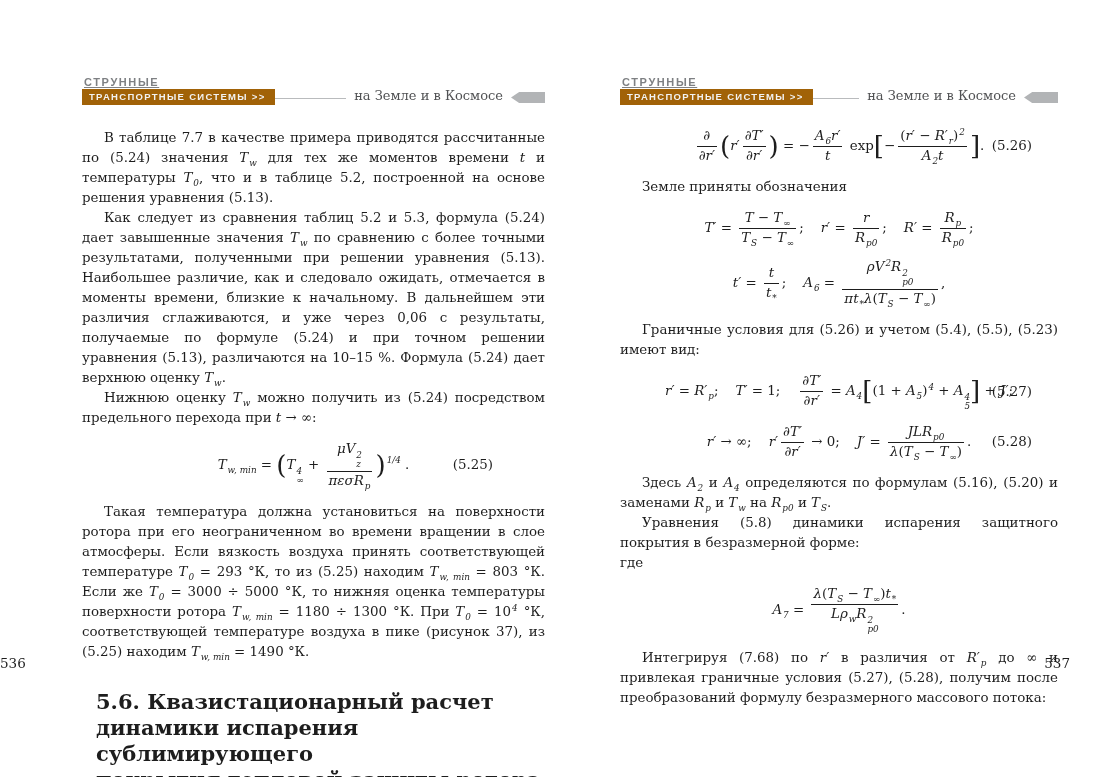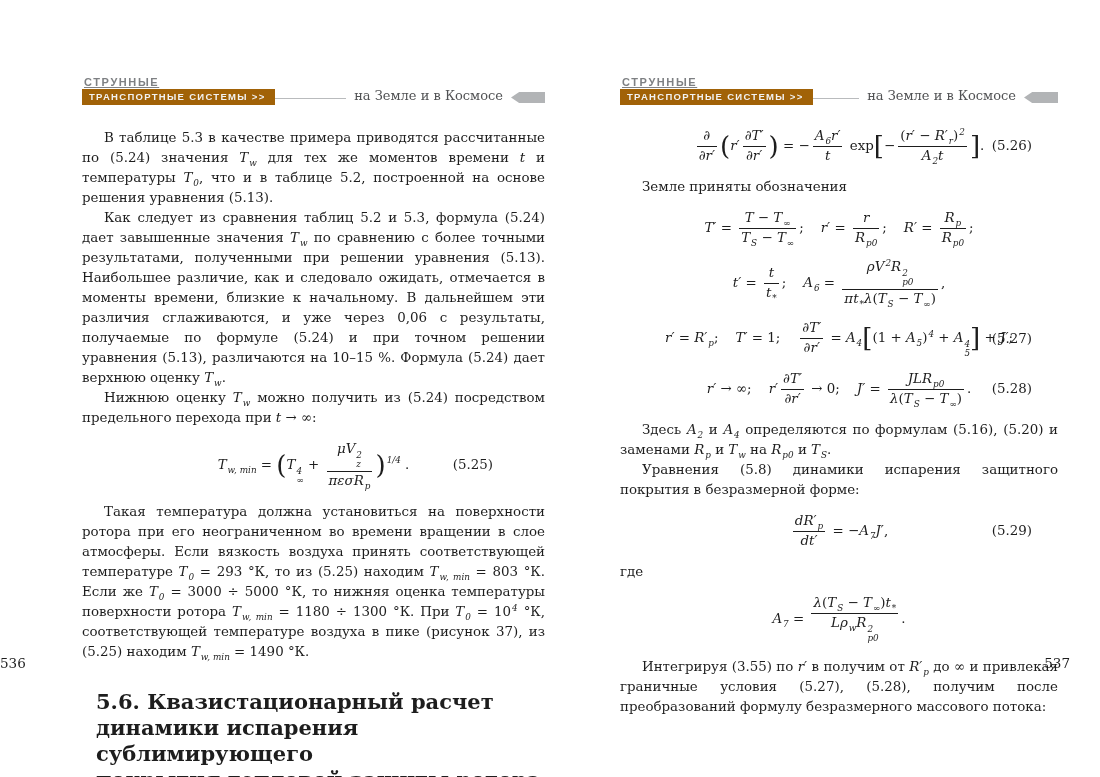--- a/index.html
+++ b/index.html
@@ -55,21 +55,21 @@
     <div class="hdr">
       <div class="brand">
         <div class="brand-top">СТРУННЫЕ</div>
         <div class="brand-box">ТРАНСПОРТНЫЕ СИСТЕМЫ  &gt;&gt;</div>
       </div>
       <div class="hdr-line"></div>
       <div class="tagline">на Земле и в Космосе</div>
       <div class="hdr-arrow"></div>
     </div>
     <div class="body">
-        <p><span class="ru">В таблице 5.3 в качестве примера приводятся рассчитанные по (5.24) значения </span><span class="ri">T</span><sub>w</sub><span class="ru"> для тех же моментов времени </span><span class="ri">t</span><span class="ru"> и температуры </span><span class="ri">T</span><sub>0</sub><span class="ru">, что и в таблице 5.2, построенной на основе решения уравнения (5.13).</span></p>
+        <p><span class="ru">В таблице 7.7 в качестве примера приводятся рассчитанные по (5.24) значения </span><span class="ri">T</span><sub>w</sub><span class="ru"> для тех же моментов времени </span><span class="ri">t</span><span class="ru"> и температуры </span><span class="ri">T</span><sub>0</sub><span class="ru">, что и в таблице 5.2, построенной на основе решения уравнения (5.13).</span></p>
         <p><span class="ru">Как следует из сравнения таблиц 5.2 и 5.3, формула (5.24) дает завышенные значения </span><span class="ri">T</span><sub>w</sub><span class="ru"> по сравнению с более точными результатами, полученными при решении уравнения (5.13). Наибольшее различие, как и следовало ожидать, отмечается в моменты времени, близкие к начальному. В дальнейшем эти различия сглаживаются, и уже через 0,06 с результаты, получаемые по формуле (5.24) и при точном решении уравнения (5.13), различаются на 10–15 %. Формула (5.24) дает верхнюю оценку </span><span class="ri">T</span><sub>w</sub><span class="ru">.</span></p>
         <p><span class="ru">Нижнюю оценку </span><span class="ri">T</span><sub>w</sub><span class="ru"> можно получить из (5.24) посредством предельного перехода при </span><span class="ri">t</span><span class="ru"> → ∞:</span></p>
         <div class="eq"><span class="eqc"><span class="ri">T</span><sub>w, min</sub><span class="ru"> = </span><span class="bg2">(</span><span class="ri">T</span><span class="stk"><span>4</span><span>∞</span></span><span class="ru"> + </span><span class="frac"><span class="fn"><span class="ri">μ</span><span class="ri">V</span><span class="stk"><span>2</span><span>z</span></span></span><span class="fbar"></span><span class="fd"><span class="ri">πεσR</span><sub>p</sub></span></span><span class="bg2">)</span><sup>1/4</sup><span class="ru"> .</span></span><span class="eqnum">(5.25)</span></div>
         <p><span class="ru">Такая температура должна установиться на поверхности ротора при его неограниченном во времени вращении в слое атмосферы. Если вязкость воздуха принять соответствующей температуре </span><span class="ri">T</span><sub>0</sub><span class="ru"> = 293 °К, то из (5.25) находим </span><span class="ri">T</span><sub>w, min</sub><span class="ru"> = 803 °К. Если же </span><span class="ri">T</span><sub>0</sub><span class="ru"> = 3000 ÷ 5000 °К, то нижняя оценка температуры поверхности ротора </span><span class="ri">T</span><sub>w, min</sub><span class="ru"> = 1180 ÷ 1300 °К. При </span><span class="ri">T</span><sub>0</sub><span class="ru"> = 10</span><sup>4</sup><span class="ru"> °К, соответствующей температуре воздуха в пике (рисунок 37), из (5.25) находим </span><span class="ri">T</span><sub>w, min</sub><span class="ru"> = 1490 °К.</span></p>
         <div class="h2">
           <div class="hl">5.6. Квазистационарный расчет</div>
           <div class="hl">динамики испарения сублимирующего</div>
           <div class="hl">покрытия тепловой защиты ротора</div>
         </div>
         <p><span class="ru">Температура поверхности ротора, как следует из полученных выше результатов, для </span></p>
@@ -84,26 +84,26 @@
       </div>
       <div class="hdr-line"></div>
       <div class="tagline">на Земле и в Космосе</div>
       <div class="hdr-arrow"></div>
     </div>
     <div class="body">
         <div class="eq"><span class="eqc"><span class="frac"><span class="fn"><span class="ri">∂</span></span><span class="fbar"></span><span class="fd"><span class="ri">∂r′</span></span></span><span class="bg2">(</span><span class="ri">r′</span><span class="frac"><span class="fn"><span class="ri">∂T′</span></span><span class="fbar"></span><span class="fd"><span class="ri">∂r′</span></span></span><span class="bg2">)</span><span class="ru"> = −</span><span class="frac"><span class="fn"><span class="ri">A</span><sub>6</sub><span class="ri">r′</span></span><span class="fbar"></span><span class="fd"><span class="ri">t</span></span></span><span class="ru"> exp</span><span class="bg2">[</span><span class="ru">−</span><span class="frac"><span class="fn"><span class="ru">(</span><span class="ri">r′</span><span class="ru"> − </span><span class="ri">R′</span><sub>r</sub><span class="ru">)</span><sup>2</sup></span><span class="fbar"></span><span class="fd"><span class="ri">A</span><sub>2</sub><span class="ri">t</span></span></span><span class="bg2">]</span><span class="ru">.</span></span><span class="eqnum">(5.26)</span></div>
         <p><span class="ru">Земле приняты обозначения</span></p>
         <div class="eq"><span class="eqc"><span class="ri">T′</span><span class="ru"> = </span><span class="frac"><span class="fn"><span class="ri">T</span><span class="ru"> − </span><span class="ri">T</span><sub>∞</sub></span><span class="fbar"></span><span class="fd"><span class="ri">T</span><sub>S</sub><span class="ru"> − </span><span class="ri">T</span><sub>∞</sub></span></span><span class="ru">;    </span><span class="ri">r′</span><span class="ru"> = </span><span class="frac"><span class="fn"><span class="ri">r</span></span><span class="fbar"></span><span class="fd"><span class="ri">R</span><sub>p0</sub></span></span><span class="ru">;    </span><span class="ri">R′</span><span class="ru"> = </span><span class="frac"><span class="fn"><span class="ri">R</span><sub>p</sub></span><span class="fbar"></span><span class="fd"><span class="ri">R</span><sub>p0</sub></span></span><span class="ru">;</span></span></div>
         <div class="eq"><span class="eqc"><span class="ri">t′</span><span class="ru"> = </span><span class="frac"><span class="fn"><span class="ri">t</span></span><span class="fbar"></span><span class="fd"><span class="ri">t</span><sub>*</sub></span></span><span class="ru">;    </span><span class="ri">A</span><sub>6</sub><span class="ru"> = </span><span class="frac"><span class="fn"><span class="ri">ρV</span><sup>2</sup><span class="ri">R</span><span class="stk"><span>2</span><span>p0</span></span></span><span class="fbar"></span><span class="fd"><span class="ri">πt</span><sub>*</sub><span class="ri">λ</span><span class="ru">(</span><span class="ri">T</span><sub>S</sub><span class="ru"> − </span><span class="ri">T</span><sub>∞</sub><span class="ru">)</span></span></span><span class="ru">,</span></span></div>
+        <p><span class="ru">Граничные условия для (5.26) и учетом (5.4), (5.5), (5.23) имеют вид:</span></p>
         <div class="eq"><span class="eqc"><span class="ri">r′</span><span class="ru"> = </span><span class="ri">R′</span><sub>p</sub><span class="ru">;    </span><span class="ri">T′</span><span class="ru"> = 1;    </span><span class="frac"><span class="fn"><span class="ri">∂T′</span></span><span class="fbar"></span><span class="fd"><span class="ri">∂r′</span></span></span><span class="ru"> = </span><span class="ri">A</span><sub>4</sub><span class="bg2">[</span><span class="ru">(1 + </span><span class="ri">A</span><sub>5</sub><span class="ru">)</span><sup>4</sup><span class="ru"> + </span><span class="ri">A</span><span class="stk"><span>4</span><span>5</span></span><span class="bg2">]</span><span class="ru"> + </span><span class="ri">J′</span><span class="ru">;</span></span><span class="eqnum">(5.27)</span></div>
         <div class="eq"><span class="eqc"><span class="ri">r′</span><span class="ru"> → ∞;    </span><span class="ri">r′</span><span class="frac"><span class="fn"><span class="ri">∂T′</span></span><span class="fbar"></span><span class="fd"><span class="ri">∂r′</span></span></span><span class="ru"> → 0;    </span><span class="ri">J′</span><span class="ru"> = </span><span class="frac"><span class="fn"><span class="ri">JLR</span><sub>p0</sub></span><span class="fbar"></span><span class="fd"><span class="ri">λ</span><span class="ru">(</span><span class="ri">T</span><sub>S</sub><span class="ru"> − </span><span class="ri">T</span><sub>∞</sub><span class="ru">)</span></span></span><span class="ru">.</span></span><span class="eqnum">(5.28)</span></div>
         <p><span class="ru">Здесь </span><span class="ri">A</span><sub>2</sub><span class="ru"> и </span><span class="ri">A</span><sub>4</sub><span class="ru"> определяются по формулам (5.16), (5.20) и заменами </span><span class="ri">R</span><sub>p</sub><span class="ru"> и </span><span class="ri">T</span><sub>w</sub><span class="ru"> на </span><span class="ri">R</span><sub>p0</sub><span class="ru"> и </span><span class="ri">T</span><sub>S</sub><span class="ru">.</span></p>
         <p><span class="ru">Уравнения (5.8) динамики испарения защитного покрытия в безразмерной форме:</span></p>
-        <div class="eq"><span class="eqc"><span class="frac"><span class="fn"><span class="ri">dR′</span><sub>p</sub></span><span class="fbar"></span><span class="fd"><span class="ri">dt′</span></span></span><span class="ru"> = −</span><span class="ri">A</span><sub>7</sub><span class="ri">J′</span><span class="ru">,</span></span><span class="eqnum">(5.29)</span></div>
         <p class="noind"><span class="ru">где</span></p>
         <div class="eq"><span class="eqc"><span class="ri">A</span><sub>7</sub><span class="ru"> = </span><span class="frac"><span class="fn"><span class="ri">λ</span><span class="ru">(</span><span class="ri">T</span><sub>S</sub><span class="ru"> − </span><span class="ri">T</span><sub>∞</sub><span class="ru">)</span><span class="ri">t</span><sub>*</sub></span><span class="fbar"></span><span class="fd"><span class="ri">Lρ</span><sub>w</sub><span class="ri">R</span><span class="stk"><span>2</span><span>p0</span></span></span></span><span class="ru">.</span></span></div>
-        <p><span class="ru">Интегрируя (3.55) по </span><span class="ri">r′</span><span class="ru"> в получим от </span><span class="ri">R′</span><sub>p</sub><span class="ru"> до ∞ и привлекая граничные условия (5.27), (5.28), получим после преобразований формулу безразмерного массового потока:</span></p>
+        <p><span class="ru">Интегрируя (7.68) по </span><span class="ri">r′</span><span class="ru"> в различия от </span><span class="ri">R′</span><sub>p</sub><span class="ru"> до ∞ и привлекая граничные условия (5.27), (5.28), получим после преобразований формулу безразмерного массового потока:</span></p>
       </div>
   </div>
 
   <div class="pageno pn-l">536</div>
   <div class="pageno pn-r">537</div>
 </div>
 
 </body></html>

